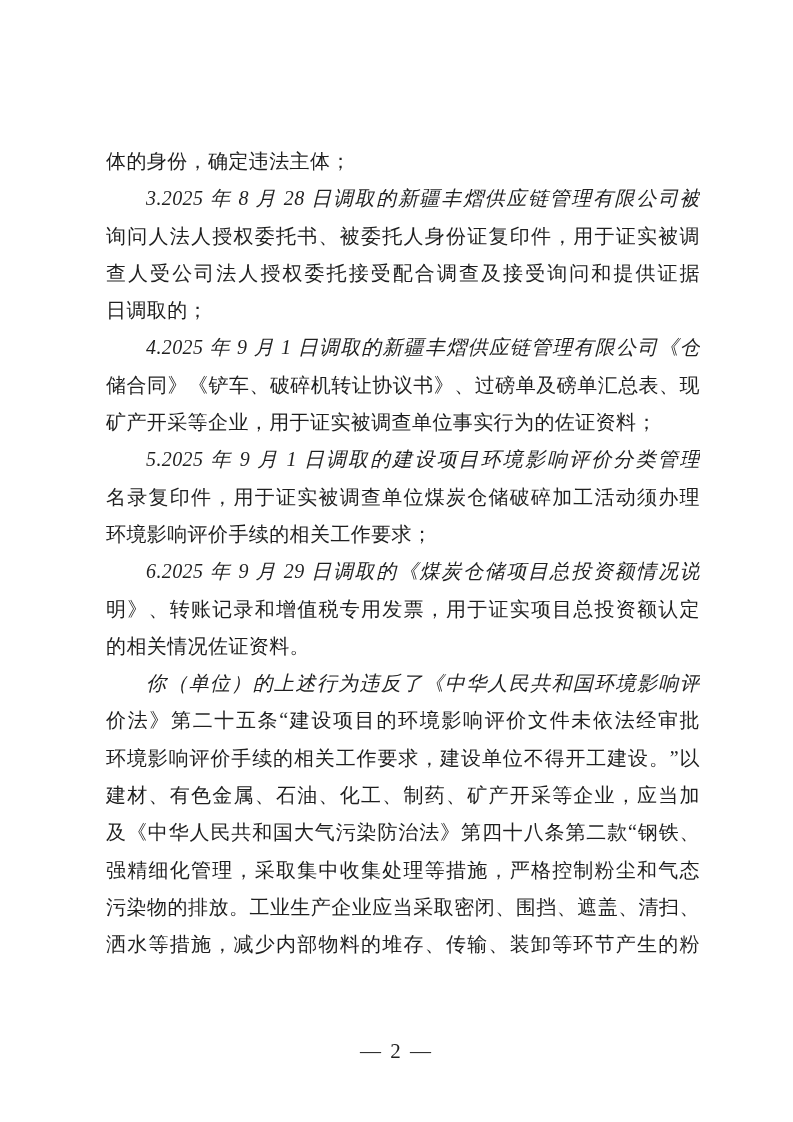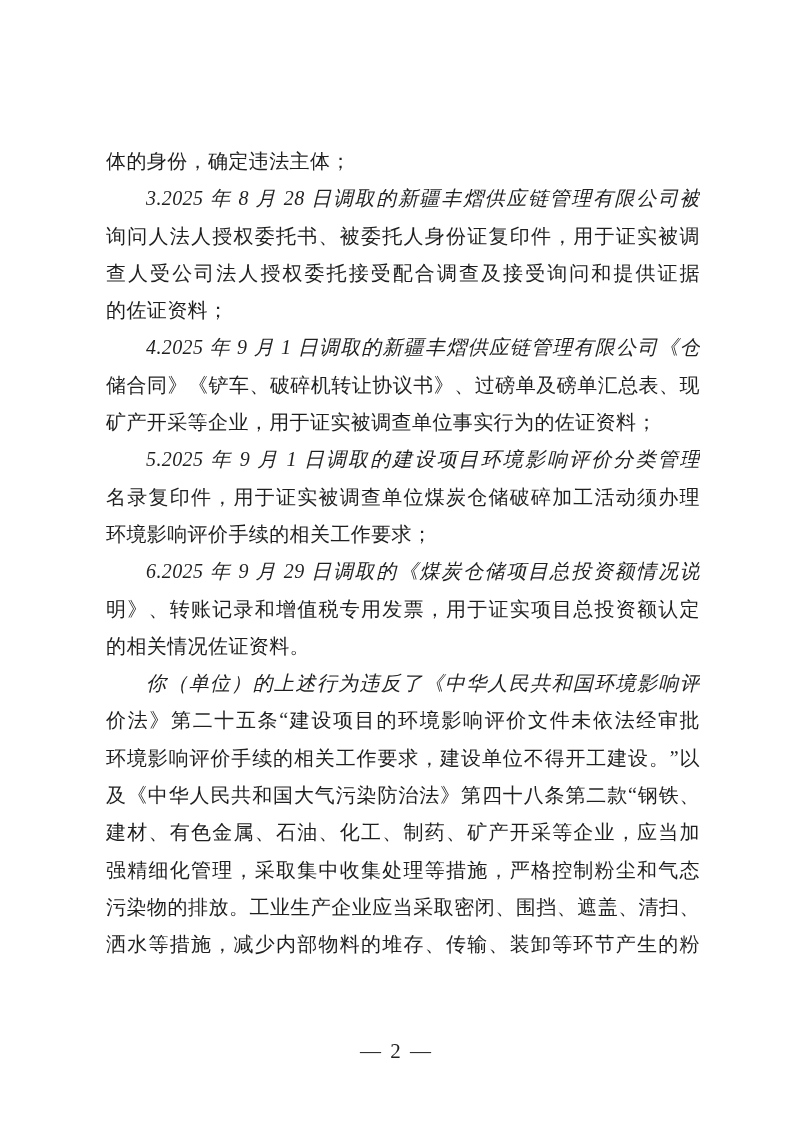--- a/index.html
+++ b/index.html
@@ -61,35 +61,35 @@
 </head>
 <body>
 
 <div class="page">
 
   <div class="content">
     <div class="ln end">体的身份，确定违法主体；</div>
     <div class="ln indent">3.2025 年 8 月 28 日调取的新疆丰熠供应链管理有限公司被</div>
     <div class="ln">询问人法人授权委托书、被委托人身份证复印件，用于证实被调</div>
     <div class="ln">查人受公司法人授权委托接受配合调查及接受询问和提供证据</div>
-    <div class="ln end">的佐证资料；</div>
+    <div class="ln end">日调取的；</div>
     <div class="ln indent">4.2025 年 9 月 1 日调取的新疆丰熠供应链管理有限公司《仓</div>
     <div class="ln">储合同》《铲车、破碎机转让协议书》、过磅单及磅单汇总表、现</div>
     <div class="ln end">矿产开采等企业，用于证实被调查单位事实行为的佐证资料；</div>
     <div class="ln indent">5.2025 年 9 月 1 日调取的建设项目环境影响评价分类管理</div>
     <div class="ln">名录复印件，用于证实被调查单位煤炭仓储破碎加工活动须办理</div>
     <div class="ln end">环境影响评价手续的相关工作要求；</div>
     <div class="ln indent">6.2025 年 9 月 29 日调取的《煤炭仓储项目总投资额情况说</div>
     <div class="ln">明》、转账记录和增值税专用发票，用于证实项目总投资额认定</div>
     <div class="ln end">的相关情况佐证资料。</div>
     <div class="ln indent">你（单位）的上述行为违反了《中华人民共和国环境影响评</div>
     <div class="ln">价法》第二十五条“建设项目的环境影响评价文件未依法经审批</div>
     <div class="ln">环境影响评价手续的相关工作要求，建设单位不得开工建设。”以</div>
+    <div class="ln">建材、有色金属、石油、化工、制药、矿产开采等企业，应当加</div>
     <div class="ln">及《中华人民共和国大气污染防治法》第四十八条第二款“钢铁、</div>
-    <div class="ln">建材、有色金属、石油、化工、制药、矿产开采等企业，应当加</div>
     <div class="ln">强精细化管理，采取集中收集处理等措施，严格控制粉尘和气态</div>
     <div class="ln">污染物的排放。工业生产企业应当采取密闭、围挡、遮盖、清扫、</div>
     <div class="ln">洒水等措施，减少内部物料的堆存、传输、装卸等环节产生的粉</div>
   </div>
 
   <div class="footer">— 2 —</div>
 
 </div>
 
 </body></html>

